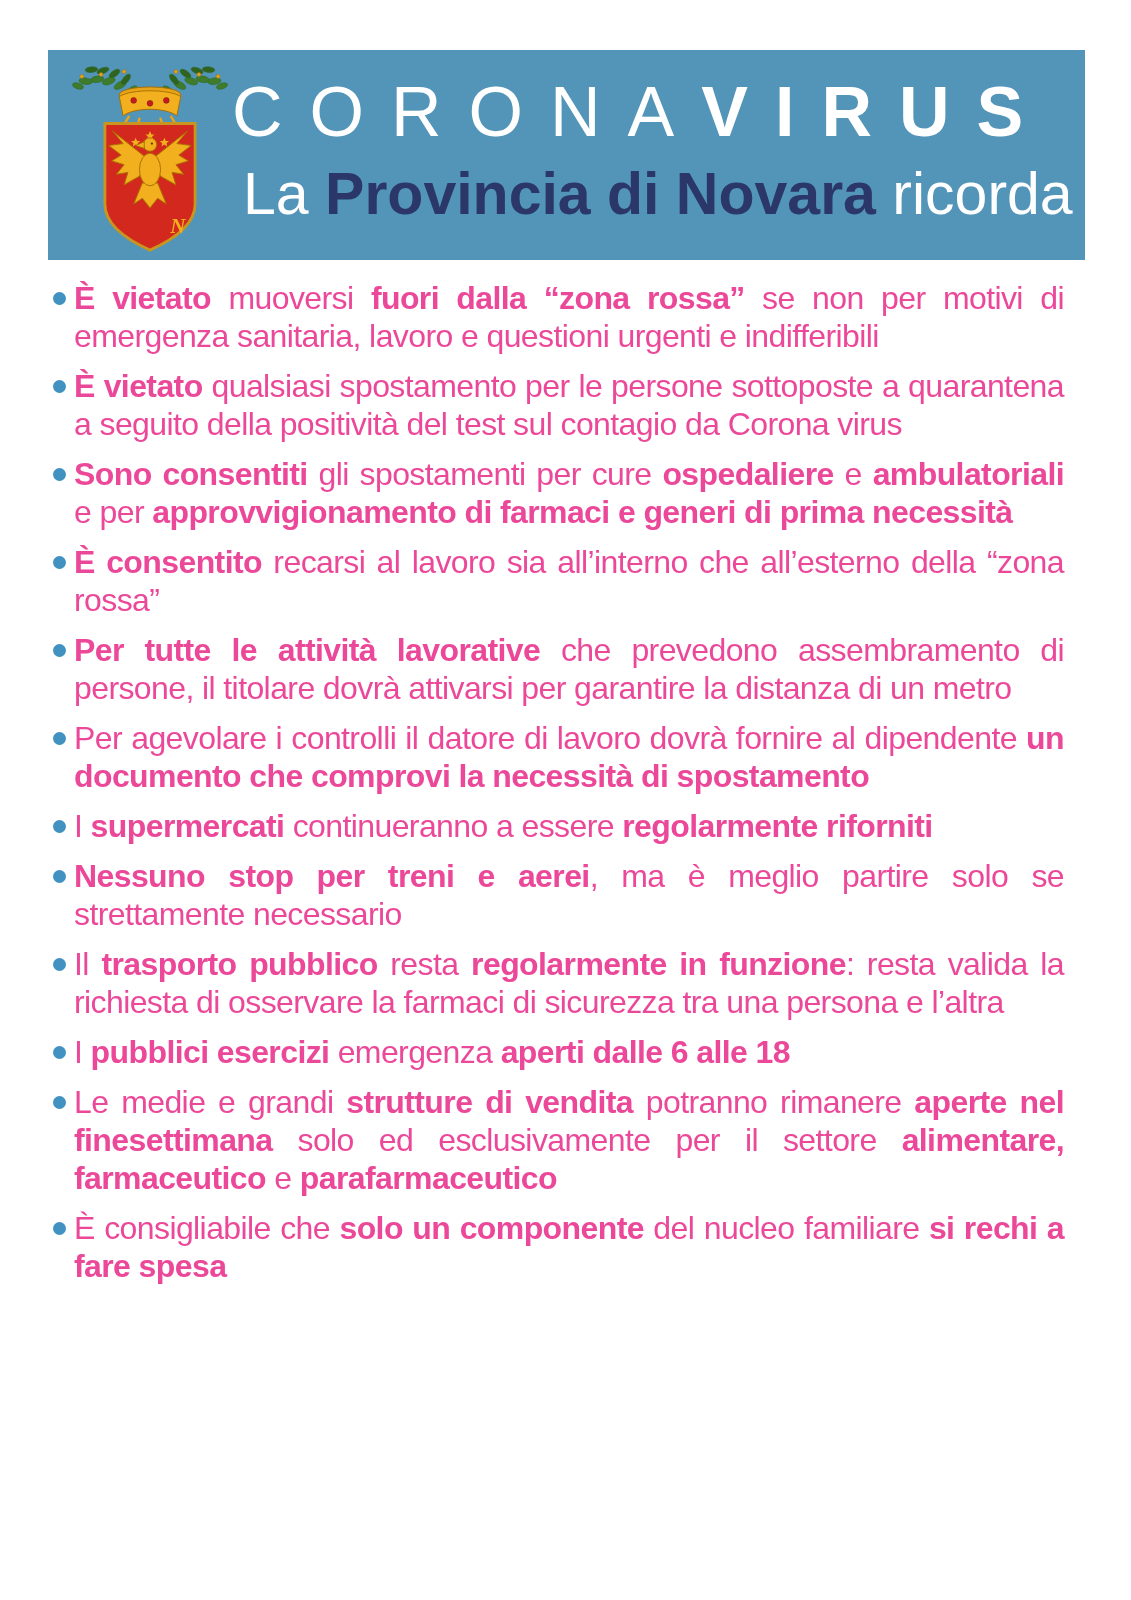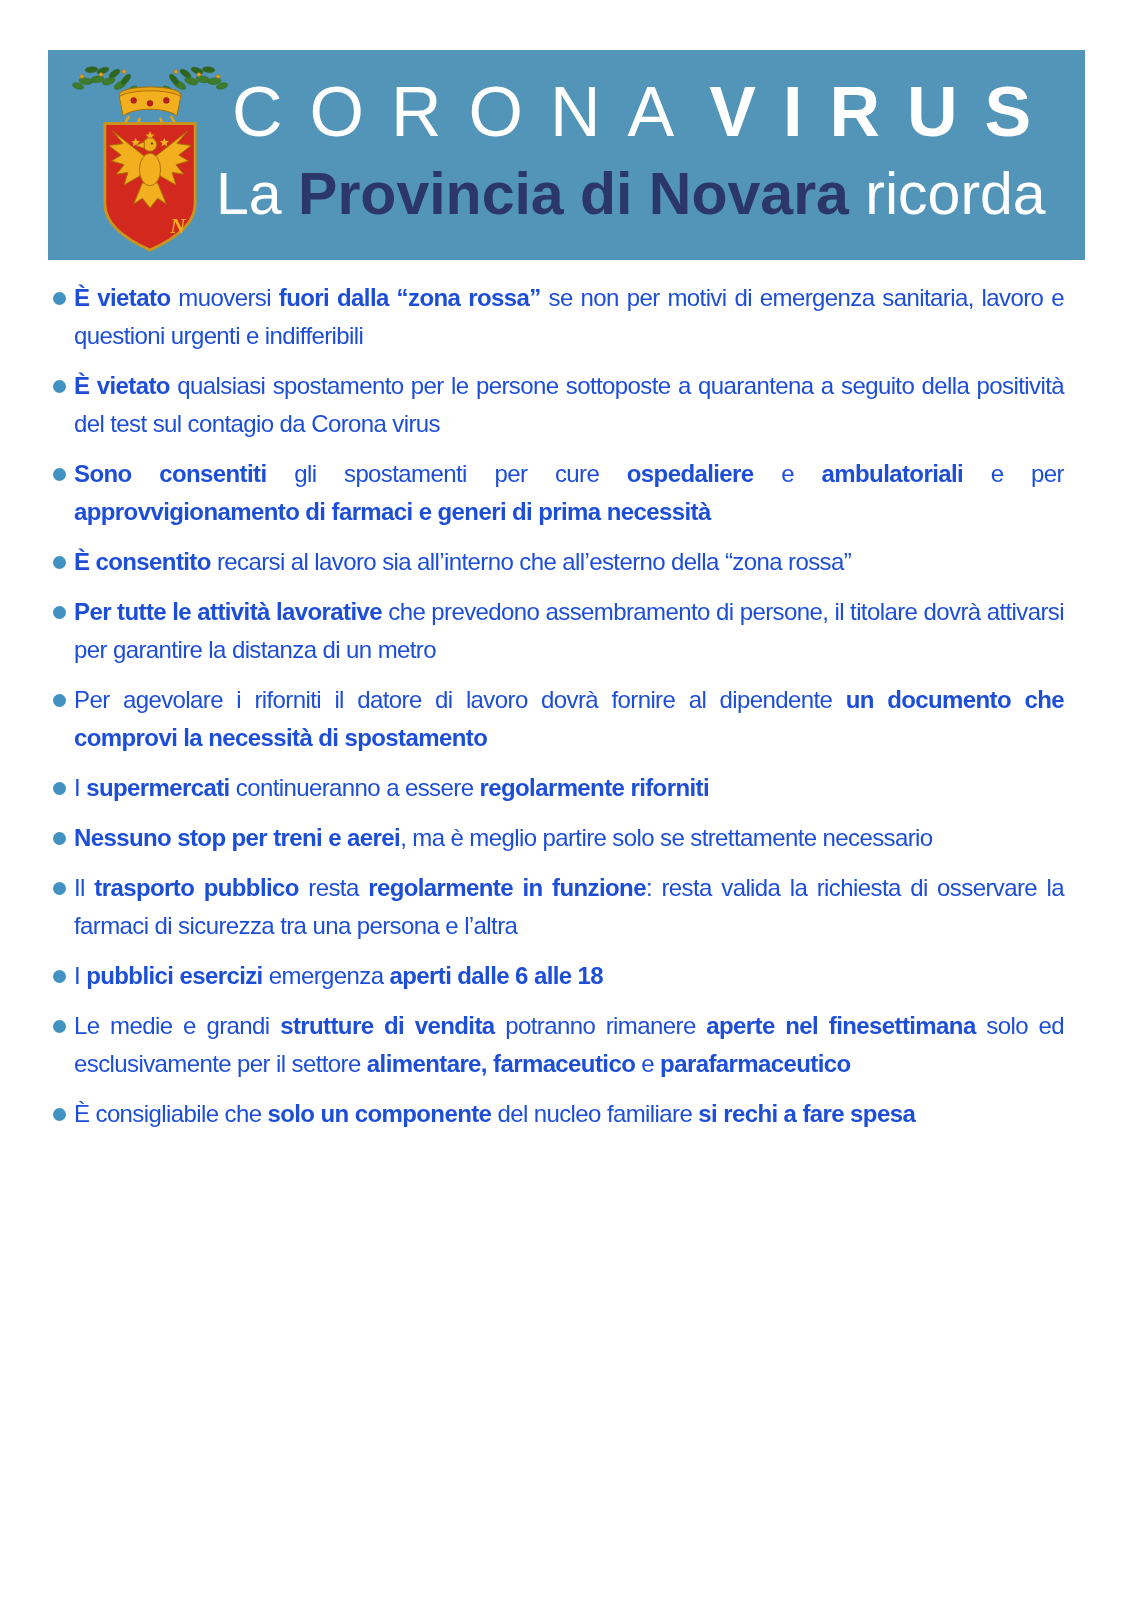--- a/index.html
+++ b/index.html
@@ -15,40 +15,40 @@
     position:absolute;left:48px;top:50px;width:1037px;height:210px;
     background:var(--banner-blue,#5295B9);
   }
   .crest{position:absolute;left:18px;top:12px;width:168px;height:192px;}
   .crest svg{width:100%;height:100%;display:block;}
   .title-main{
     position:absolute;left:184px;top:27px;
     font-size:70px;line-height:1;color:#ffffff;
     letter-spacing:27px;white-space:nowrap;font-weight:normal;
   }
-  .title-main .tbold{font-weight:bold;margin-left:8px;}
+  .title-main .tbold{font-weight:bold;}
   .title-sub{
-    position:absolute;left:168px;top:115px;
+    position:absolute;left:195px;top:115px;
     font-size:59px;line-height:1;color:#ffffff;
     letter-spacing:0px;white-space:nowrap;
   }
   .title-sub .navy{color:var(--navy,#2A3768);font-weight:bold;}
 
   
   .rules{
     position:absolute;left:50px;top:279px;width:1014px;
     margin:0;padding:0;list-style:none;
   }
   .rules li{
     position:relative;
     padding-left:24px;
     margin:0 0 12px 0;
-    font-size:24px;line-height:38px;
+    font-size:32px;line-height:38px;
     letter-spacing:-0.6px;
-    color:#1d4ed8;
+    color:#ec4899;
     text-align:justify;
   }
   .rules li::before{
     content:"";
     position:absolute;left:3px;top:13px;
     width:13px;height:13px;border-radius:50%;
     background:var(--bullet-blue,#4191C1);
   }
   .rules li b{font-weight:bold;}
 </style>
@@ -136,21 +136,21 @@
 
     <div class="title-sub"><span>La </span><span class="navy">Provincia di Novara</span><span> ricorda</span></div>
   </header>
 
   <ul class="rules" id="rules">
       <li><b>È vietato</b><span> muoversi </span><b>fuori dalla “zona rossa”</b><span> se non per motivi di emergenza sanitaria, lavoro e questioni urgenti e indifferibili</span></li>
       <li><b>È vietato</b><span> qualsiasi spostamento per le persone sottoposte a quarantena a seguito della positività del test sul contagio da Corona virus</span></li>
       <li><b>Sono consentiti</b><span> gli spostamenti per cure </span><b>ospedaliere</b><span> e </span><b>ambulatoriali</b><span> e per </span><b>approvvigionamento di farmaci e generi di prima necessità</b></li>
       <li><b>È consentito</b><span> recarsi al lavoro sia all’interno che all’esterno della “zona rossa”</span></li>
       <li><b>Per tutte le attività lavorative</b><span> che prevedono assembramento di persone, il titolare dovrà attivarsi per garantire la distanza di un metro</span></li>
-      <li><span>Per agevolare i riforniti il datore di lavoro dovrà fornire al dipendente </span><b>un documento che comprovi la necessità di spostamento</b></li>
+      <li><span>Per agevolare i controlli il datore di lavoro dovrà fornire al dipendente </span><b>un documento che comprovi la necessità di spostamento</b></li>
       <li><span>I </span><b>supermercati</b><span> continueranno a essere </span><b>regolarmente riforniti</b></li>
       <li><b>Nessuno stop per treni e aerei</b><span>, ma è meglio partire solo se strettamente necessario</span></li>
       <li><span>Il </span><b>trasporto pubblico</b><span> resta </span><b>regolarmente in funzione</b><span>: resta valida la richiesta di osservare la farmaci di sicurezza tra una persona e l’altra</span></li>
       <li><span>I </span><b>pubblici esercizi</b><span> emergenza </span><b>aperti dalle 6 alle 18</b></li>
       <li><span>Le medie e grandi </span><b>strutture di vendita</b><span> potranno rimanere </span><b>aperte nel finesettimana</b><span> solo ed esclusivamente per il settore </span><b>alimentare, farmaceutico</b><span> e </span><b>parafarmaceutico</b></li>
       <li><span>È consigliabile che </span><b>solo un componente</b><span> del nucleo familiare </span><b>si rechi a fare spesa</b></li>
     </ul>
 
 </div>
 

